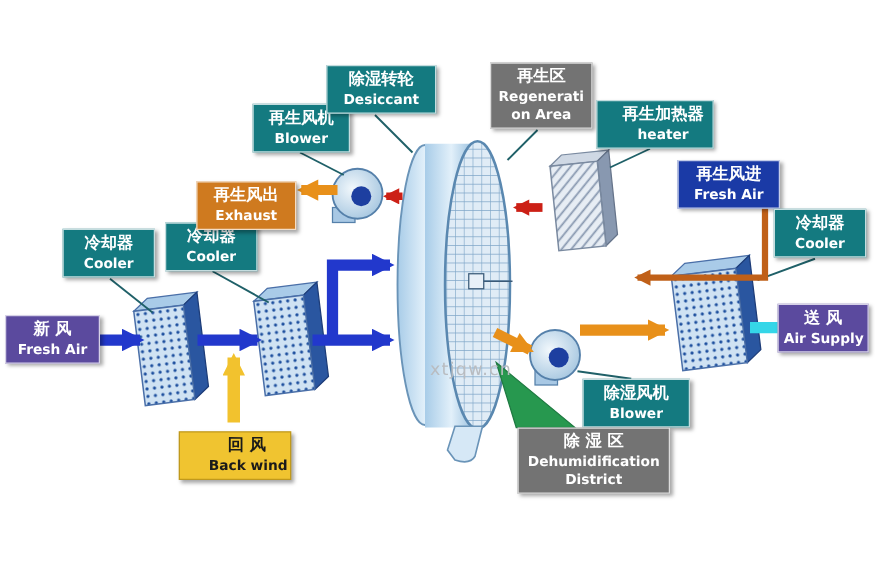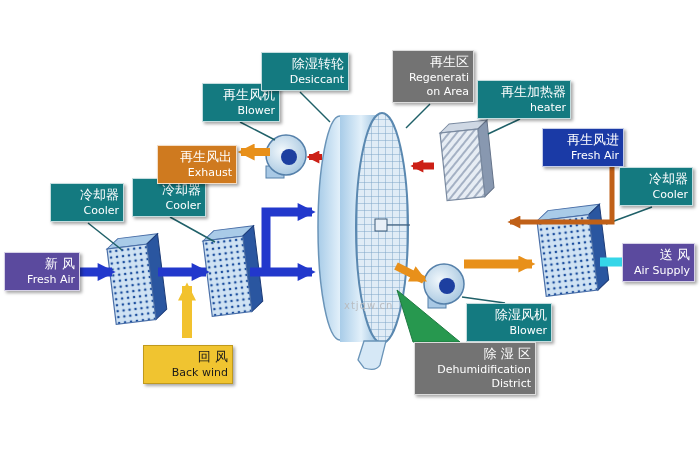--- a/index.html
+++ b/index.html
@@ -1,30 +1,30 @@
 <!DOCTYPE html>
 <html><head>
 <meta charset="utf-8">
 <style>
   html,body{margin:0;padding:0;background:#fff;}
   #stage{position:relative;width:700px;height:451px;background:#fff;overflow:hidden;
          font-family:"DejaVu Sans","Liberation Sans",sans-serif;}
   #shapes{position:absolute;left:0;top:0;}
-  .label{position:absolute;text-align:right;color:#fff;font-weight:normal;
+  .label{position:absolute;text-align:center;color:#fff;font-weight:bold;
          padding:3px 4px;line-height:1.3;border:1px solid rgba(255,255,255,.75);
          box-shadow:2px 2px 3px rgba(0,0,0,.35);box-sizing:border-box;}
   .label .zh{font-size:13px;white-space:nowrap;}
   .label .en{font-size:11px;white-space:nowrap;}
   .teal{background:#147a80;}
   .purple{background:#5b4a9e;}
   .navy{background:#1a3aa6;}
   .green{background:#737373;}
   .orange{background:#cf7a1f;}
   .yellow{background:#f0c430;color:#1a1a1a;border-color:rgba(120,90,0,.4);}
-  #watermark{position:absolute;left:344px;top:300px;color:#b9bcc0;font-size:10px;
+  #watermark{position:absolute;left:344px;top:288px;color:#b9bcc0;font-size:14px;
              letter-spacing:1px;text-align:right;}
 </style>
 </head>
 <body>
 
 <div id="stage">
 
 <svg id="shapes" width="700" height="451" viewBox="0 0 700 451">
   <defs>
     <pattern id="dots" width="6" height="6" patternUnits="userSpaceOnUse">

